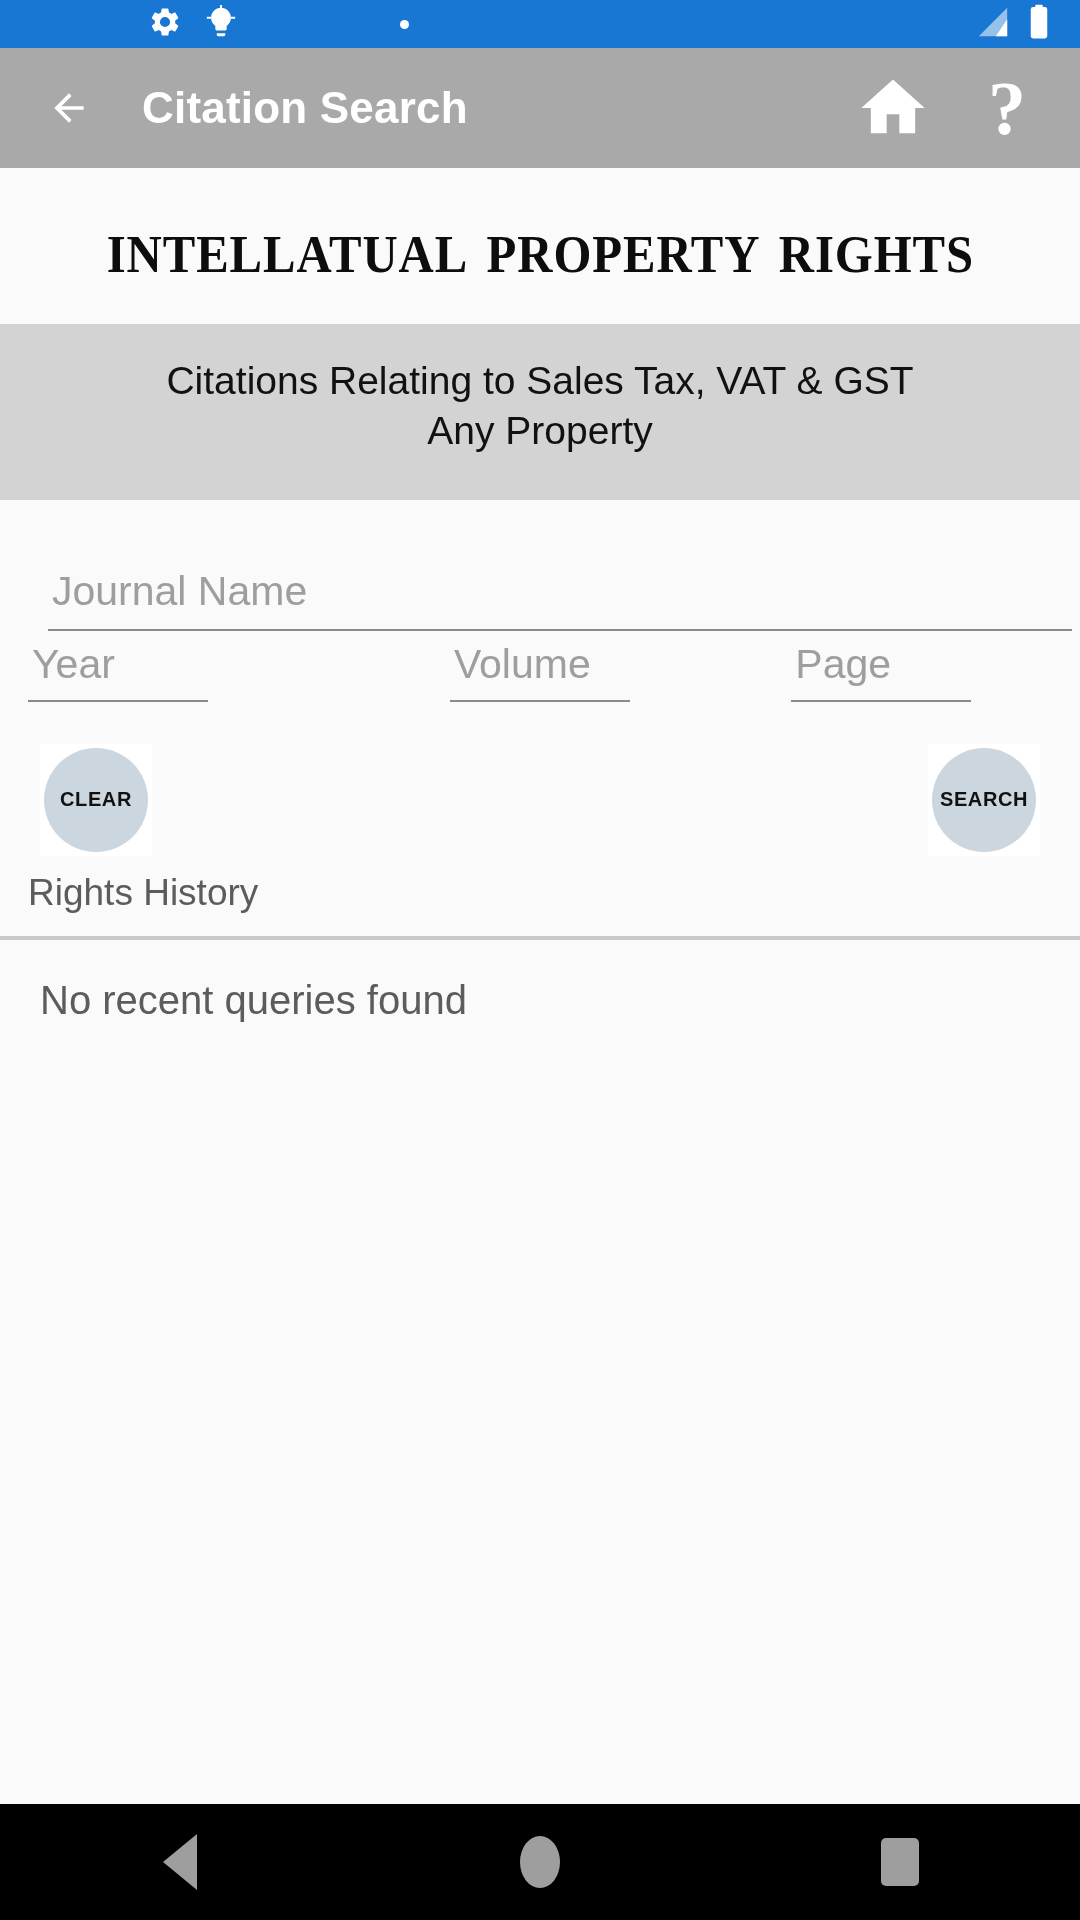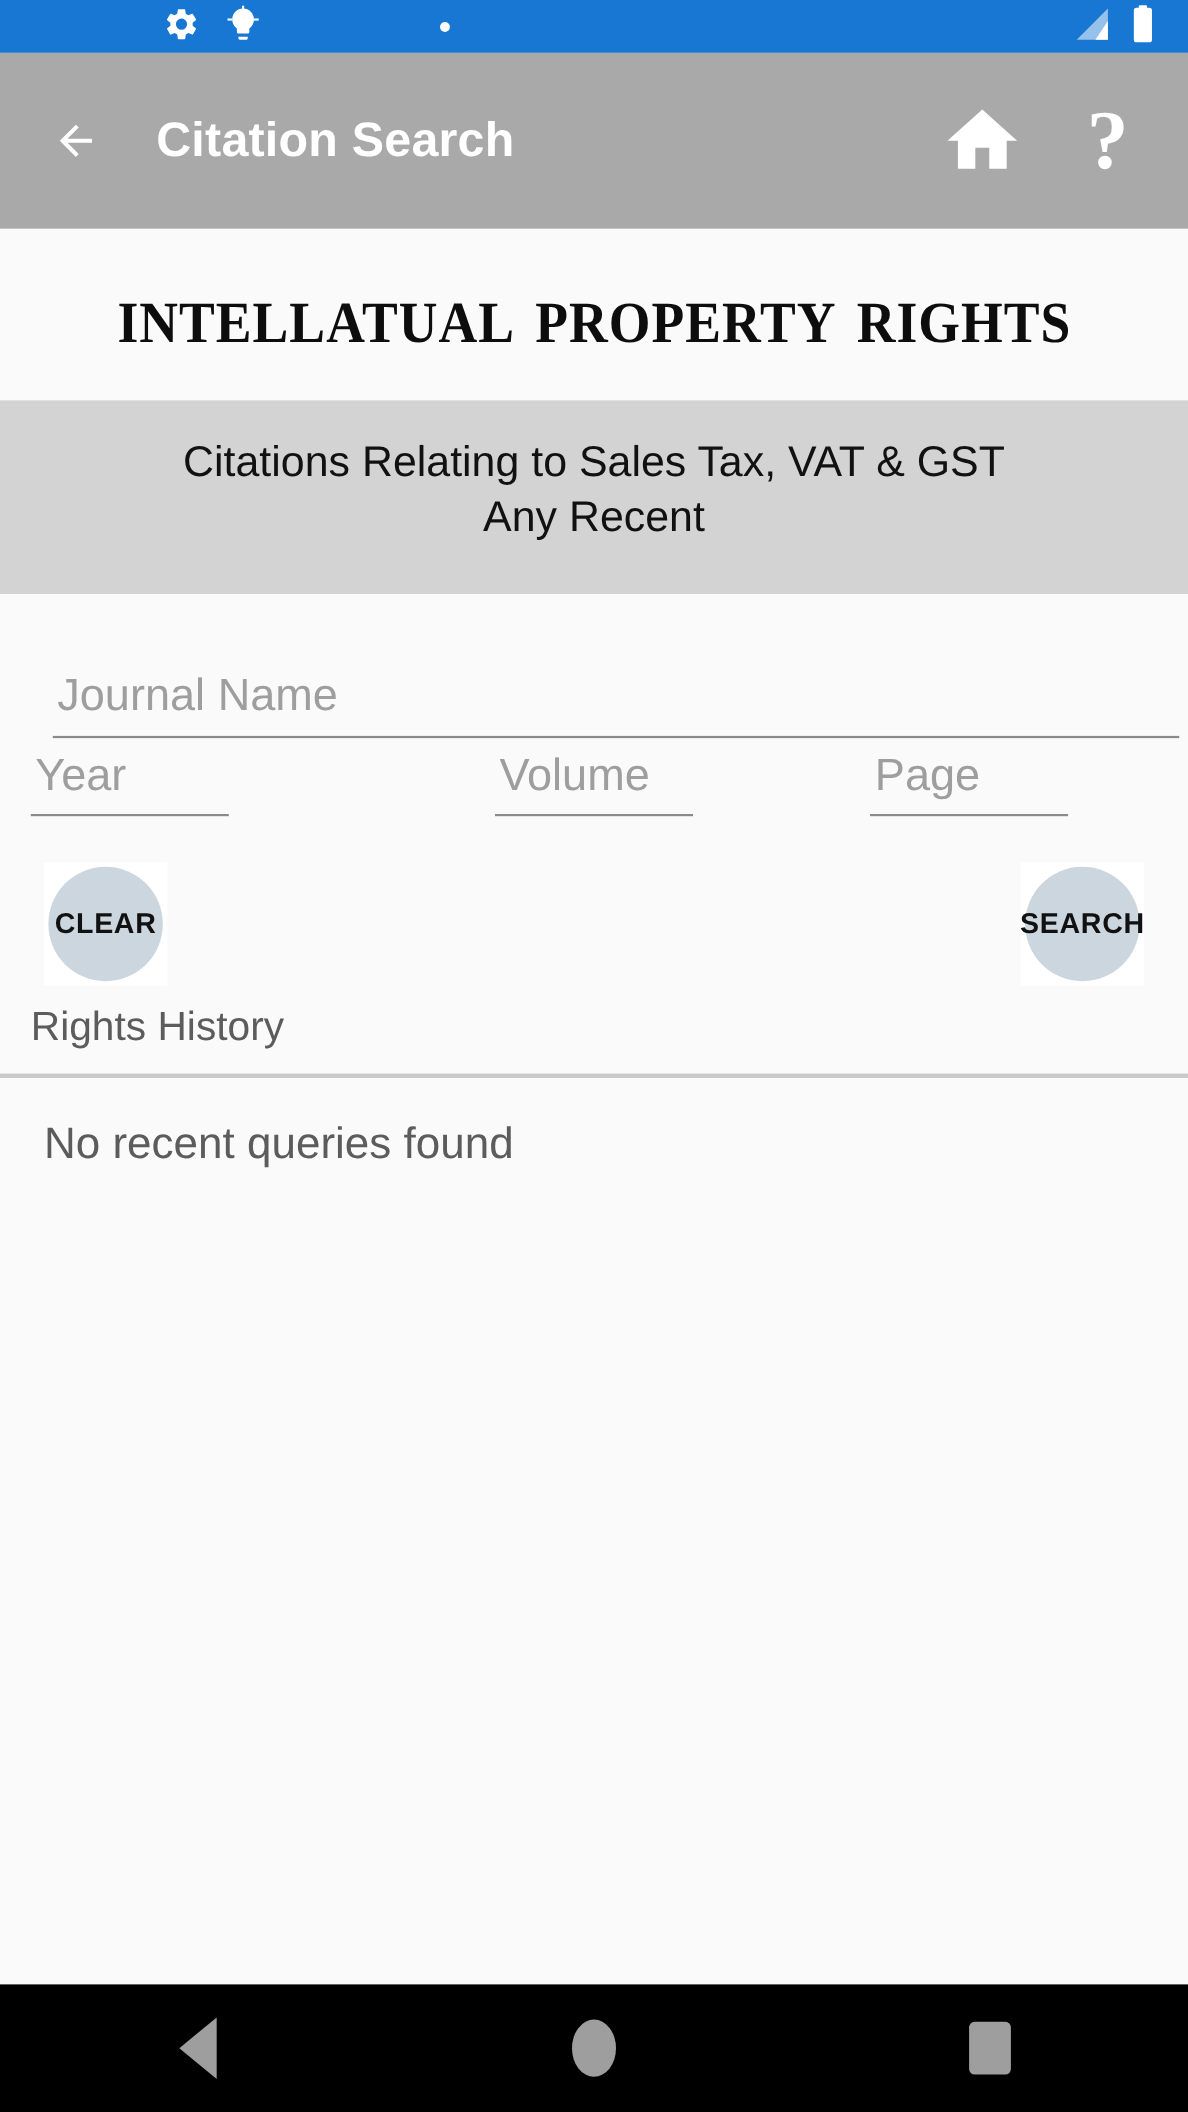--- a/index.html
+++ b/index.html
@@ -43,21 +43,21 @@
   }
   .status-right {
     margin-left: auto;
     display: flex;
     align-items: center;
     gap: 16px;
   }
 
   
   .app-bar {
-    height: 160px;
+    height: 120px;
     background: #a9a9a9;
     display: flex;
     align-items: center;
     padding: 0 34px;
     box-sizing: border-box;
   }
   .back-arrow {
     width: 70px;
     height: 70px;
     display: flex;
@@ -199,21 +199,21 @@
     background: #ccd6de;
     display: flex;
     align-items: center;
     justify-content: center;
     border: none;
     cursor: pointer;
     padding: 0;
   }
   .circle-btn span {
     font-family: "Liberation Sans", sans-serif;
-    font-size: 26px;
+    font-size: 20px;
     font-weight: bold;
     color: #111111;
     letter-spacing: 0.6px;
   }
 
   
   .recent-label {
     font-size: 37px;
     color: #5c5c5c;
     padding: 16px 0 22px 28px;
@@ -336,21 +336,21 @@
       </div>
     </div>
   </div>
 
   <div class="masthead">
     <div class="masthead-title">Intellatual Property Rights</div>
   </div>
 
   <div class="subtitle-band">
     <div class="subtitle-line">Citations Relating to Sales Tax, VAT &amp; GST</div>
-    <div class="subtitle-line">Any Recent</div>
+    <div class="subtitle-line">Any Property</div>
   </div>
 
   <div class="form-area">
     <div class="field-journal">
       <input class="input-line" type="text" placeholder="Journal Name" style="">
     </div>
     <div class="small-row">
       <div class="small-cell">
         <input class="input-small" type="text" placeholder="Year" style="">
       </div>

